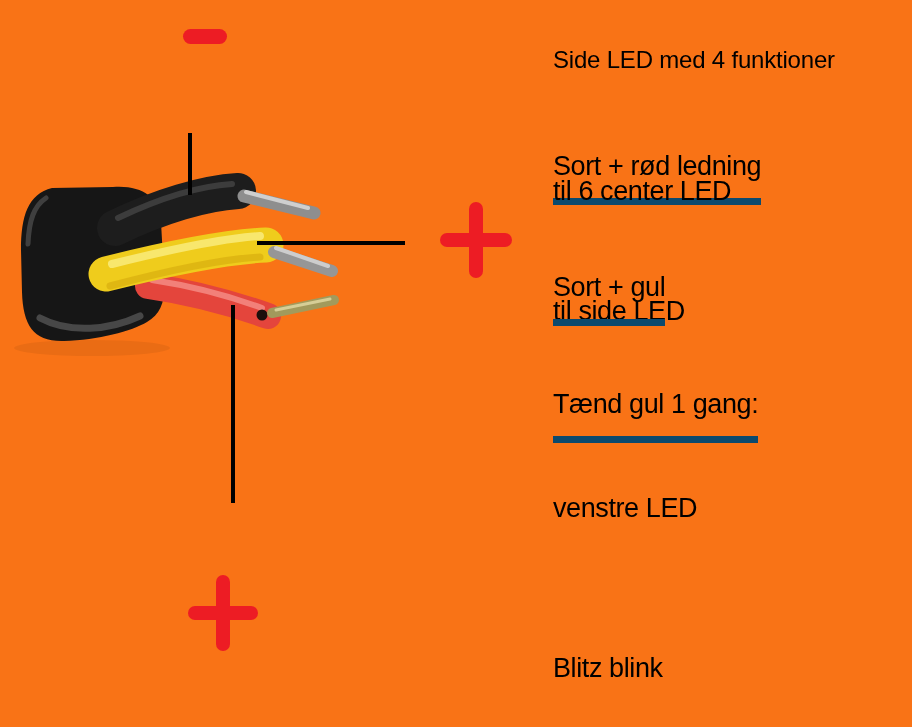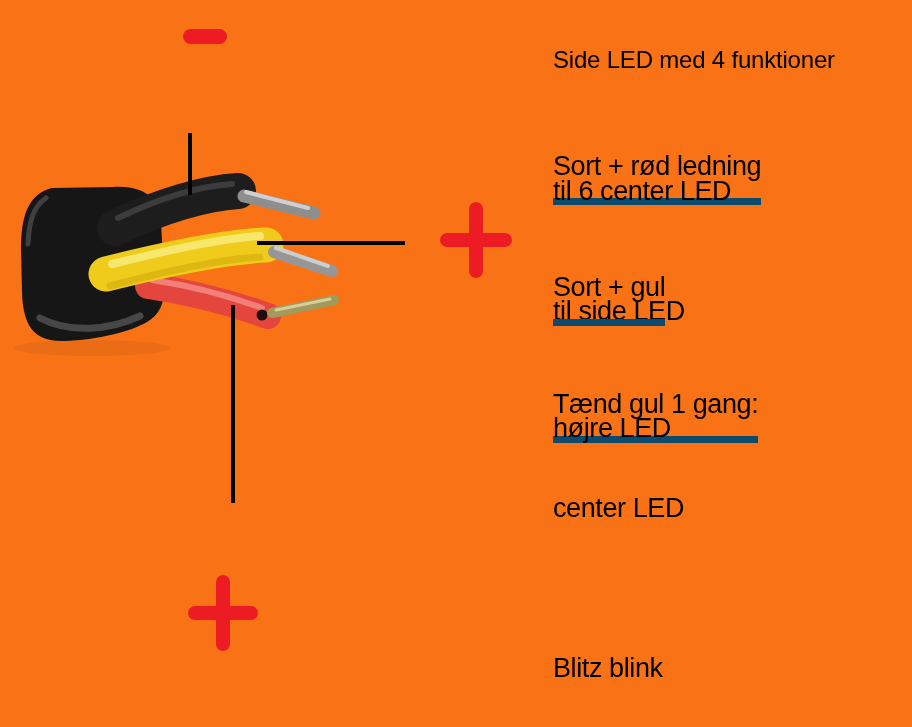--- a/index.html
+++ b/index.html
@@ -79,20 +79,19 @@
 
   <div class="page-title">Side LED med 4 funktioner</div>
 
   <div class="txt" style="top:134px"><span class="u">Sort + rød ledning</span></div>
   <div class="txt" style="top:175px">til 6 center LED</div>
 
   <div class="txt" style="top:295px">til side LED</div>
   <div class="txt" style="top:255px"><span class="u">Sort + gul</span></div>
 
   <div class="txt" style="top:372px"><span class="u">Tænd gul 1 gang:</span></div>
-  <div class="txt" style="top:412px">højre LED</div>
 
-  <div class="txt" style="top:492px">center LED</div>
+  <div class="txt" style="top:492px">venstre LED</div>
 
 
   <div class="txt" style="top:652px">Blitz blink</div>
 
 </div>
 
 </body></html>

